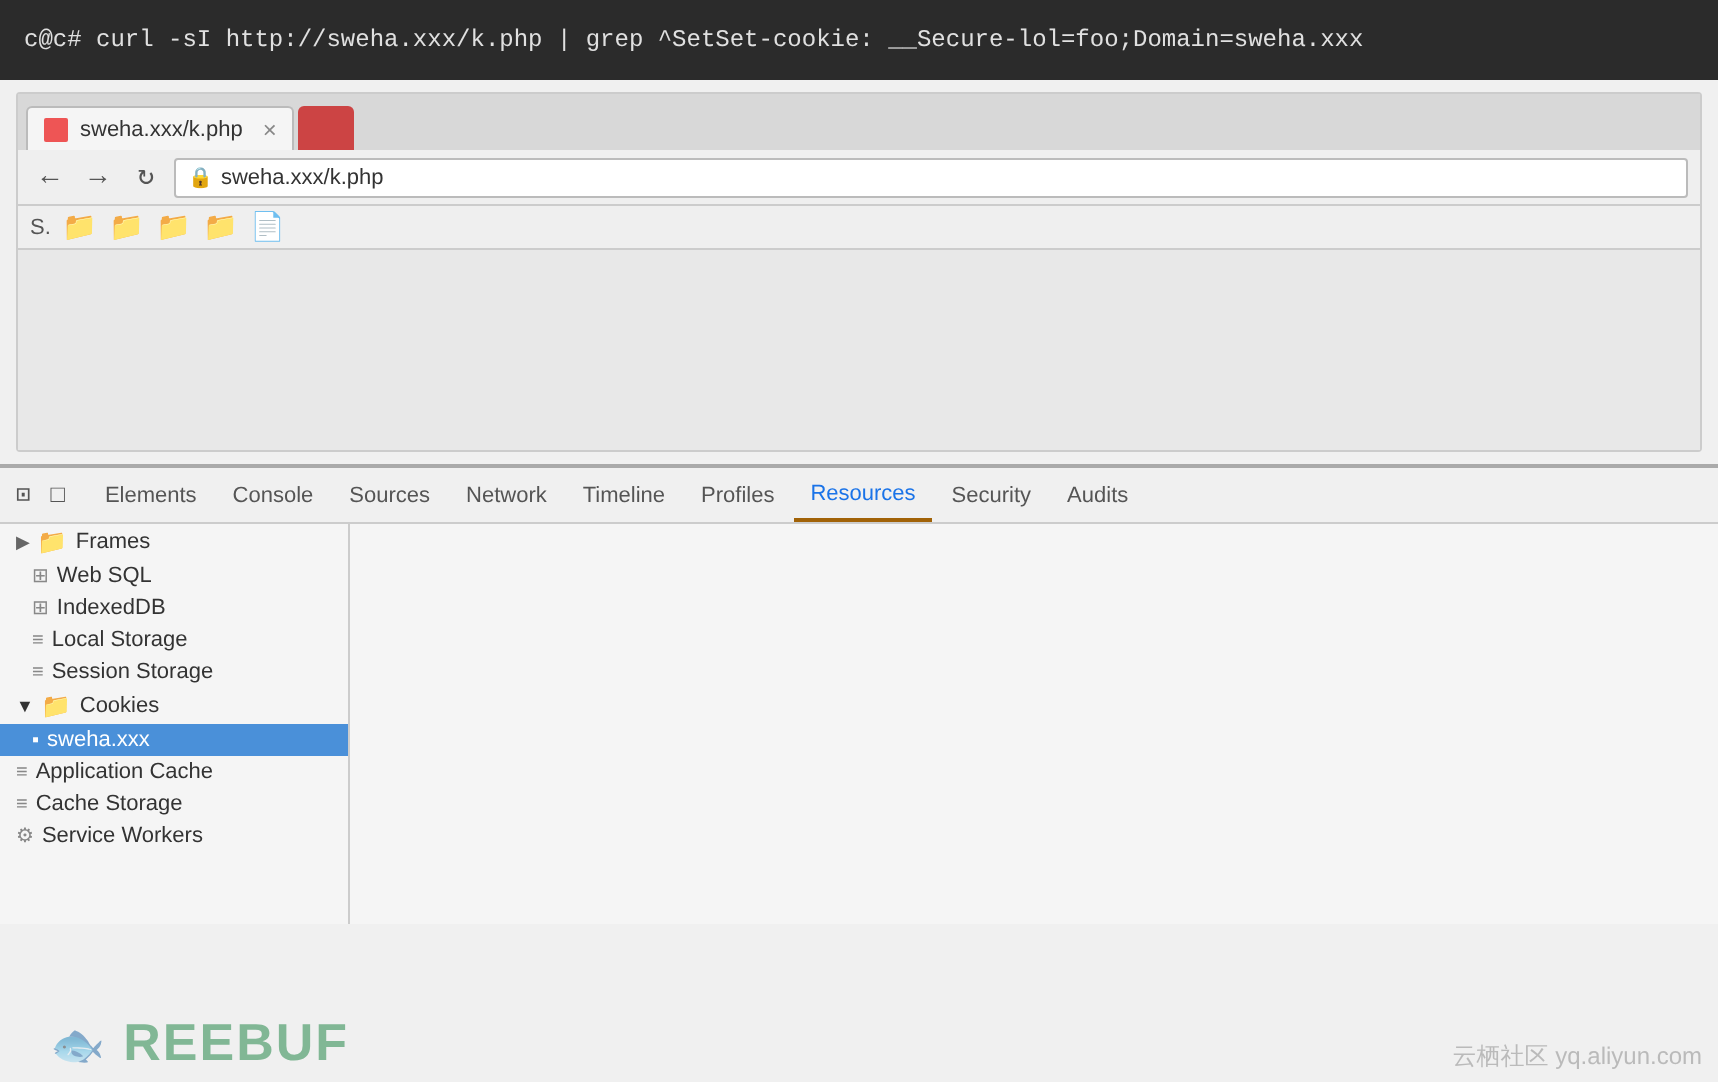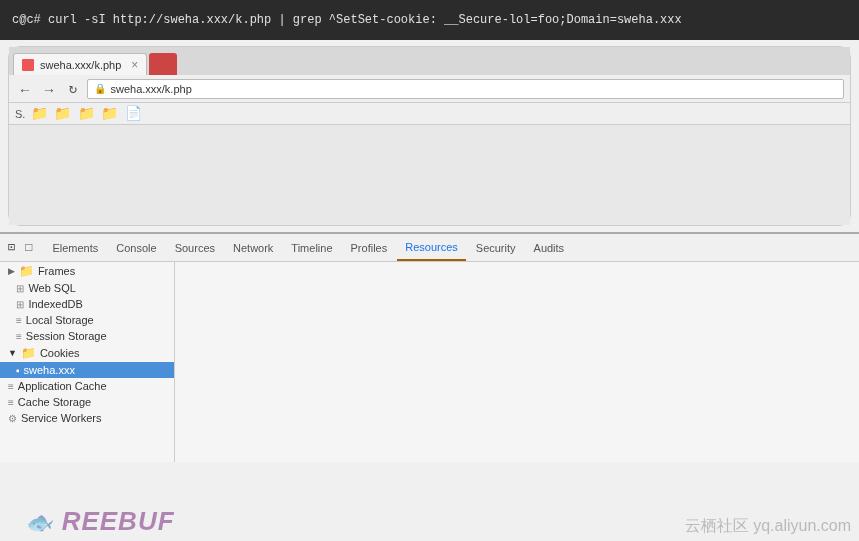--- a/index.html
+++ b/index.html
@@ -14,21 +14,21 @@
       height: 40px;
       display: flex;
       align-items: center;
     }
 
     
     #browser-window {
       background: #fff;
       border: 1px solid #ccc;
       margin: 6px 8px;
-      border-radius: 12px;
+      border-radius: 2px;
     }
 
     
     #tab-bar {
       background: #d8d8d8;
       height: 28px;
       display: flex;
       align-items: flex-end;
       padding: 0 4px;
     }
@@ -197,21 +197,21 @@
       font-size: 28px;
       font-weight: bold;
       color: rgba(180,180,180,0.4);
       font-family: Arial, sans-serif;
       letter-spacing: 2px;
     }
     #watermark-right {
       position: absolute;
       bottom: 4px;
       right: 8px;
-      font-size: 16px;
+      font-size: 12px;
       color: rgba(150,150,150,0.6);
       font-family: Arial, sans-serif;
     }
   </style>
 </head>
 <body>
 
 <div id="terminal-bar">
   <span>c@c# curl -sI http://sweha.xxx/k.php | grep ^SetSet-cookie: __Secure-lol=foo;Domain=sweha.xxx</span>
 </div>
@@ -341,20 +341,20 @@
         <span>Service Workers</span>
       </div>
 
     </div>
 
 
   </div>
 </div>
 
 <div id="watermark">
-  <span style="color:#701a75;opacity:0.5;font-size:26px;font-weight:bold;letter-spacing:1px;font-style:italic;">
+  <span style="color:#15803d;opacity:0.5;font-size:26px;font-weight:bold;letter-spacing:1px;">
     <span style="font-size:22px;vertical-align:middle;">🐟</span>
     <span>REEBUF</span>
   </span>
 </div>
 <div id="watermark-right">
   <span>云栖社区 yq.aliyun.com</span>
 </div>
 
 </body></html>

